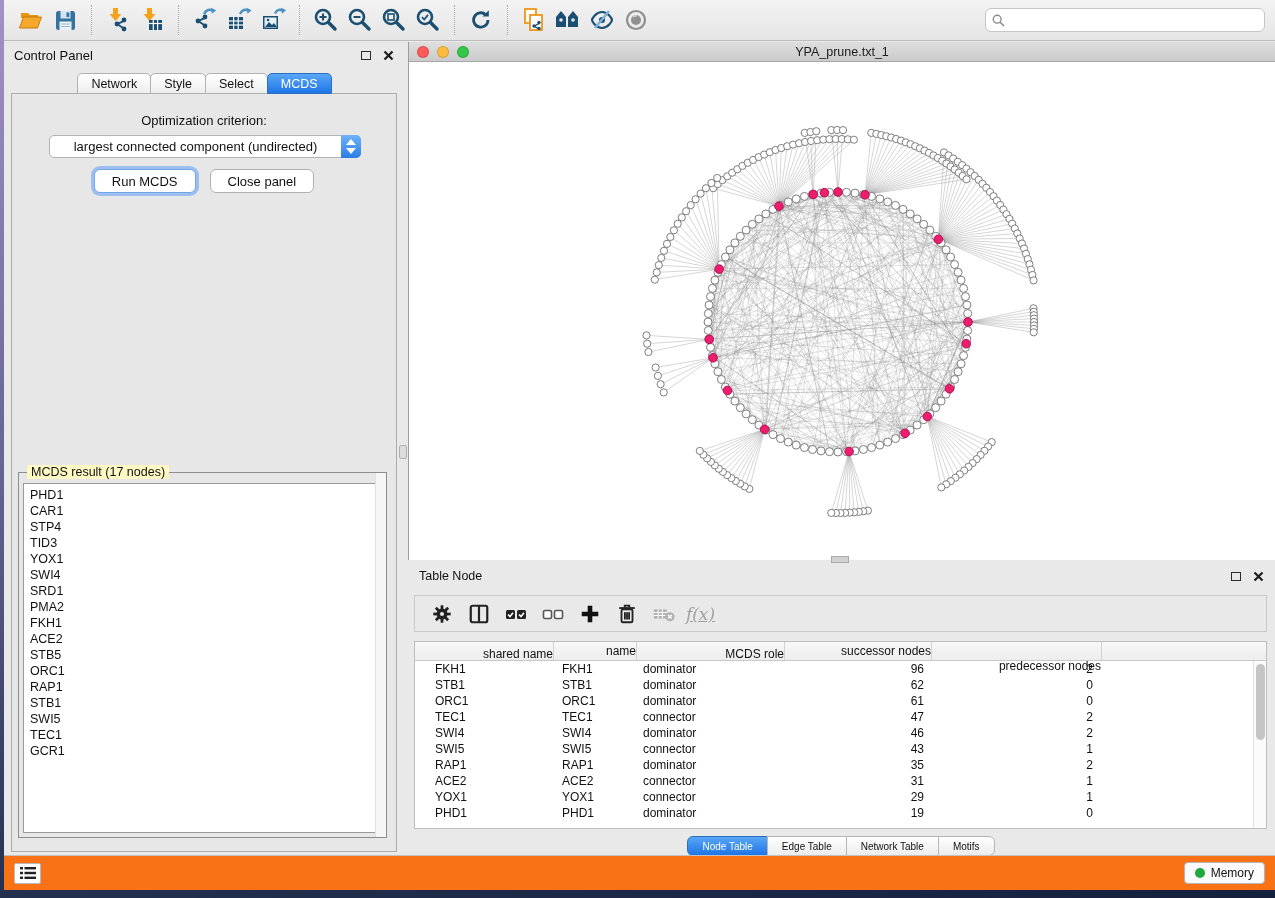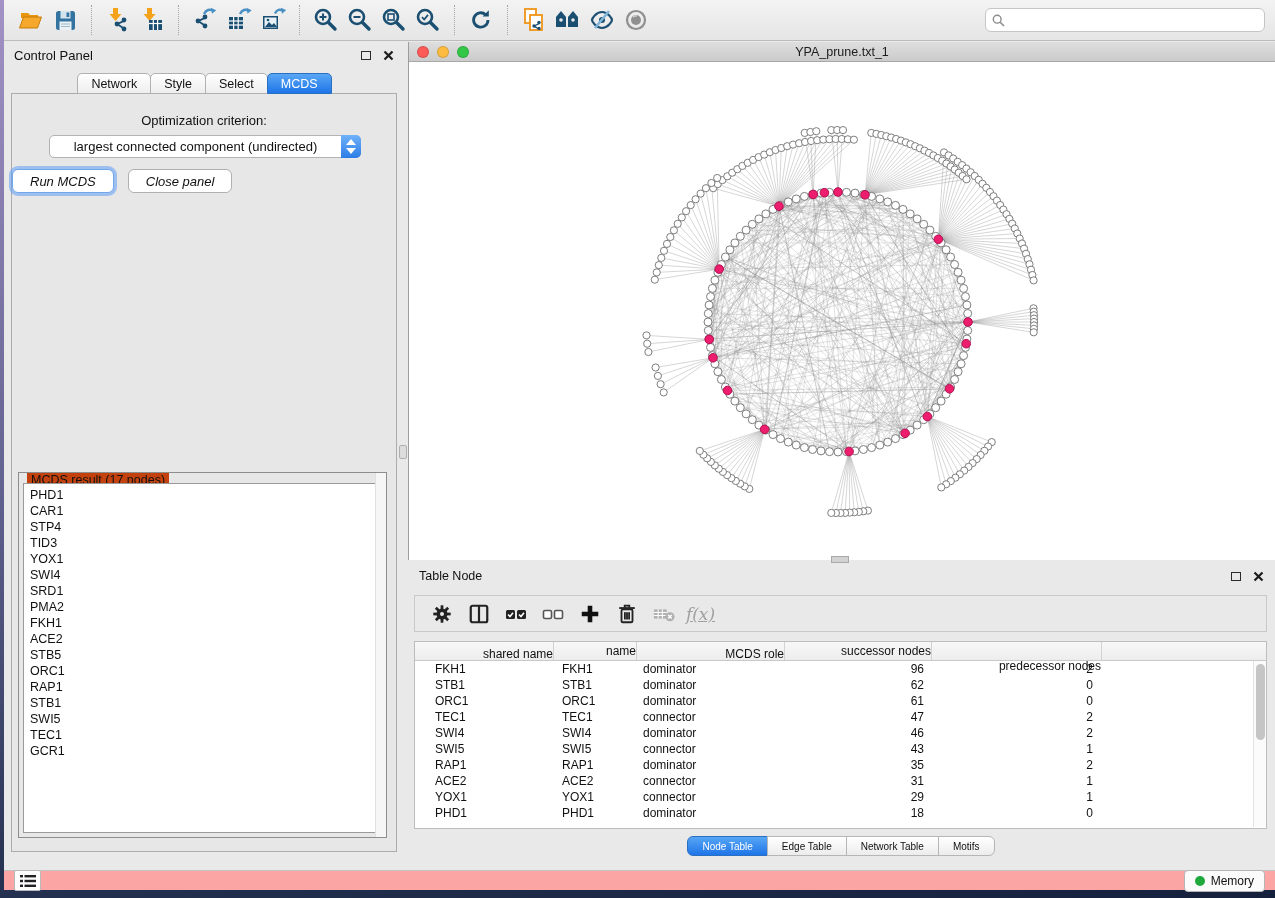--- a/index.html
+++ b/index.html
@@ -23,25 +23,25 @@
   .cp-tabs { position:absolute; left:0; right:0; top:32px; display:flex; justify-content:center; z-index:2; }
   .tab { height:21px; line-height:20px; padding:0 13px; background:linear-gradient(#ffffff,#eeeeee); border:1px solid #b1b1b1; margin-right:-1px; border-radius:5px 5px 0 0; font-size:12.5px; color:#111; }
   .tab.active { background:linear-gradient(#5aa7f5,#1e75e8); color:#fff; border-color:#2a6fc0; }
   .cp-content { position:absolute; left:7px; right:7px; top:52px; bottom:10px; background:#e7e7e7; border:1px solid #acacac; }
   .opt-label { position:absolute; top:19px; width:100%; text-align:center; font-size:13px; }
   .combo { position:absolute; top:41px; left:37px; width:312px; height:23px; background:#fff; border:1px solid #b3b3b3; border-radius:5px; font-size:13px; display:flex; align-items:center; }
   .combo-text { flex:1; text-align:center; white-space:nowrap; }
   .combo-step { width:20px; height:23px; margin:-1px -1px -1px 0; background:linear-gradient(#70b2f9,#2b7ce7); border-radius:0 5px 5px 0; position:relative; }
   .combo-step .up { position:absolute; left:5px; top:4px; width:0; height:0; border-left:5px solid transparent; border-right:5px solid transparent; border-bottom:6px solid #fff; }
   .combo-step .dn { position:absolute; left:5px; bottom:4px; width:0; height:0; border-left:5px solid transparent; border-right:5px solid transparent; border-top:6px solid #fff; }
-  .btn-row { position:absolute; top:75px; width:100%; display:flex; gap:14px;font-style:italic; }
+  .btn-row { position:absolute; top:75px; width:100%; display:flex; justify-content:center; gap:14px; }
   .btn { height:24px; padding:0 17px; background:#fff; border:1px solid #b0b0b0; border-radius:6px; font-size:13px; display:flex; align-items:center; }
   .btn.focused { box-shadow:0 0 0 3px rgba(96,158,245,.55); border-color:#71a7ea; }
   .result-group { position:absolute; left:6px; right:9px; top:378px; bottom:13px; border:1px solid #8d8d8d; }
-  .group-title { position:absolute; top:-8px; left:8px; background:#c2410c; padding:0 4px; font-size:12.5px;margin-top:8px; }
+  .group-title { position:absolute; top:-8px; left:8px; background:#fef9c3; padding:0 4px; font-size:12.5px; }
   .result-list { position:absolute; left:4px; right:4px; top:10px; bottom:4px; background:#fff; border:1px solid #9a9a9a; overflow:hidden; font-size:12.5px; padding-top:3px; }
   .result-track { position:absolute; right:0; top:0; bottom:0; width:11px; background:#f6f6f6; border-left:1px solid #e0e0e0; }
   .list-item { height:16px; line-height:16px; padding-left:6px; }
   .v-handle { position:absolute; left:395px; top:404px; width:8px; height:14px; background:#dcdcdc; border:1px solid #b0b0b0; border-radius:2px; }
 
   
   .right-region { position:absolute; left:400px; right:0; top:41px; bottom:28px; }
   .net-window { position:absolute; left:4px; right:0; top:1px; height:518px; border-left:1px solid #9c9c9c; }
   .net-titlebar { height:20px; background:linear-gradient(#dedede,#cbcbcb); border-bottom:1px solid #a8a8a8; position:relative; display:flex; align-items:center; justify-content:center; font-size:12.5px; color:#1c1c1c; }
   .lights { position:absolute; left:8px; top:4px; display:flex; gap:8px; }
@@ -69,21 +69,21 @@
   .td.fill { flex:1; }
   .tscroll { position:absolute; right:0; top:19px; bottom:1px; width:13px; background:#fbfbfb; border-left:1px solid #e2e2e2; }
   .tthumb { position:absolute; top:3px; left:2px; width:9px; height:76px; background:#c5c5c5; border-radius:5px; }
   .tp-tabs { position:absolute; left:0; right:0; top:274px; display:flex; justify-content:center; }
   .stab { height:20px; line-height:19px; padding:0 14px; background:linear-gradient(#ffffff,#ececec); border:1px solid #b6b6b6; margin-left:-1px; font-size:10px; }
   .stab:first-child { border-radius:6px 0 0 6px; }
   .stab:last-child { border-radius:0 6px 6px 0; }
   .stab.active { background:linear-gradient(#58a6f5,#1e75e8); color:#fff; border-color:#2a6fc0; }
 
   
-  .status-bar { position:absolute; left:0; right:0; bottom:0; height:20px; border-top:1px solid #c2c2c2; background:#fca5a5; display:flex; align-items:center; padding:0 10px; }
+  .status-bar { position:absolute; left:0; right:0; bottom:0; height:35px; border-top:1px solid #c2c2c2; background:#f97316; display:flex; align-items:center; padding:0 10px; }
   .list-btn { width:27px; height:21px; border:1px solid #b9b9b9; background:#fdfdfd; border-radius:2px; display:flex; align-items:center; justify-content:center; }
   .memory-btn { margin-left:auto; height:22px; border:1px solid #b5b5b5; border-radius:4px; background:#fbfbfb; display:flex; align-items:center; gap:6px; padding:0 10px; font-size:12px; }
   .mem-dot { width:10px; height:10px; border-radius:50%; background:#1fa83c; }
   .xicon { display:flex; }
 </style>
 </head>
 <body>
 
 <div class="window">
 
@@ -1360,21 +1360,21 @@
               <div class="td w1">YOX1</div>
               <div class="td w2">connector</div>
               <div class="td w3 num">29</div>
               <div class="td w4 num">1</div>
               <div class="td fill"></div>
             </div>
             <div class="trow">
               <div class="td w0 first">PHD1</div>
               <div class="td w1">PHD1</div>
               <div class="td w2">dominator</div>
-              <div class="td w3 num">18</div>
+              <div class="td w3 num">19</div>
               <div class="td w4 num">0</div>
               <div class="td fill"></div>
             </div>
           </div>
         <div class="tscroll">
             <div class="tthumb"></div>
           </div>
       </div>
       <div class="tp-tabs">
           <div class="stab active">Node Table</div>

